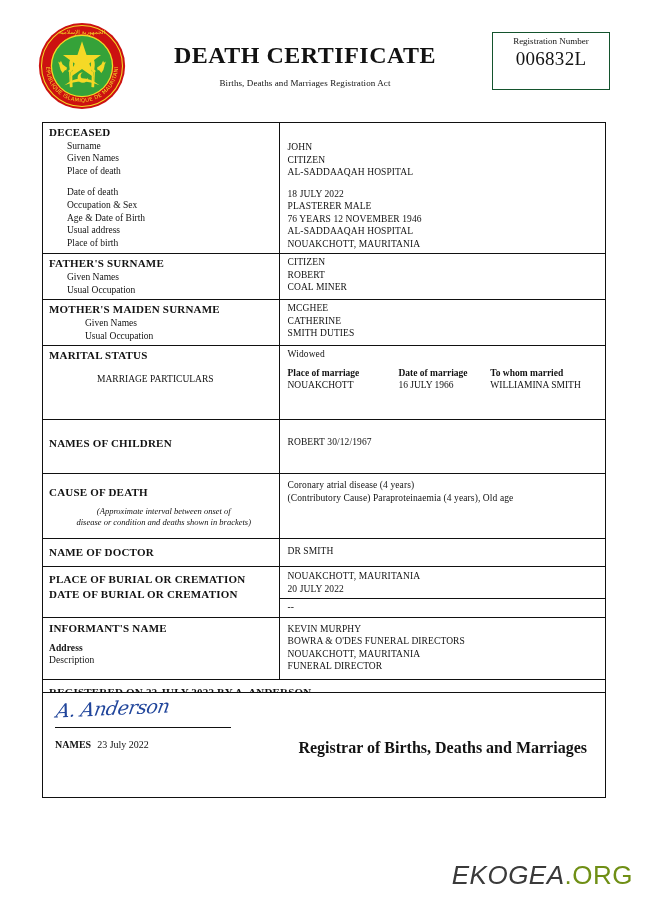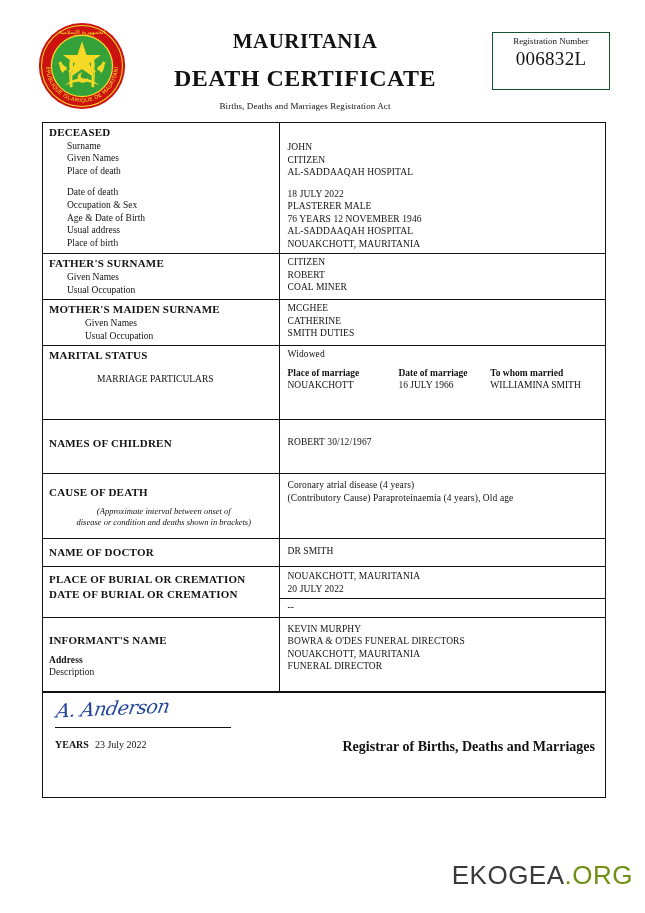--- a/index.html
+++ b/index.html
@@ -199,36 +199,36 @@
     padding: 2px 14px 0 12px;
     font-size: 10px;
     font-weight: bold;
   }
   .date-row .dval {
     font-weight: normal;
     margin-left: 6px;
   }
   .registrar-title {
     position: absolute;
-    right: 10px;
+    right: 18px;
     top: 2px;
-    font-size: 14px;
+    font-size: 16px;
     font-weight: bold;
   }
 
   
   .footer-brand {
     position: absolute;
     right: 12px;
     bottom: 22px;
     font-family: "Liberation Sans", "DejaVu Sans", sans-serif;
     font-size: 26px;
     letter-spacing: 0.5px;
   }
-  .brand-main { color: #3a3a3a; }
+  .brand-main { color: #3a3a3a; font-style: italic; }
   .brand-tld { color: #6f8f15; }
 </style>
 </head>
 <body>
 
 <div class="header">
 
   <div class="seal">
     <svg viewBox="0 0 100 100" width="88" height="88">
       <circle cx="50" cy="50" r="49" fill="#cc1111"></circle>
@@ -246,21 +246,20 @@
       <defs>
         <path id="arcBottom" d="M9 50 a41 41 0 0 0 82 0"></path>
       </defs>
       <text font-family="DejaVu Sans, sans-serif" font-size="6" fill="#f5d926" letter-spacing="0.4">
         <textPath href="#arcBottom" startOffset="50%" text-anchor="middle">RÉPUBLIQUE ISLAMIQUE DE MAURITANIE</textPath>
       </text>
     </svg>
   </div>
 
   <div class="title-block">
-    <div class="title-country">MAURITANIA</div>
     <div class="title-doc">DEATH CERTIFICATE</div>
     <div class="title-act">Births, Deaths and Marriages Registration Act</div>
   </div>
 
   <div class="reg-box">
     <div class="reg-label">Registration Number</div>
     <div class="reg-value">006832L</div>
   </div>
 </div>
 
@@ -387,21 +386,21 @@
         <div class="val">NOUAKCHOTT, MAURITANIA</div>
         <div class="val">20 JULY 2022</div>
       </div>
       <div class="burial-sub">
         <div class="val">--</div>
       </div>
     </td>
   </tr>
 
   <tr class="sec-divider">
-    <td class="label-cell" style="padding-top:15px;padding-bottom:12px;">
+    <td class="label-cell" style="padding-top:3px;padding-bottom:12px;">
       <div class="hd">INFORMANT'S NAME</div>
       <div class="val" style="margin-top:6px;font-weight:bold;">Address</div>
       <div class="val">Description</div>
     </td>
     <td class="value-cell" style="padding-top:5px;">
       <div class="val">KEVIN MURPHY</div>
       <div class="val">BOWRA &amp; O'DES FUNERAL DIRECTORS</div>
       <div class="val">NOUAKCHOTT, MAURITANIA</div>
       <div class="val">FUNERAL DIRECTOR</div>
     </td>
@@ -415,20 +414,20 @@
 </tbody>
     </table>
 </div>
 
 <div class="certify-box">
   <div class="sig-area">
     <div class="signature">A. Anderson</div>
     <div class="sig-rule"></div>
   </div>
   <div class="date-row">
-    <span>YEARS</span><span class="dval">23 July 2022</span>
+    <span>NAMES</span><span class="dval">23 July 2022</span>
     <span class="registrar-title">Registrar of Births, Deaths and Marriages</span>
   </div>
 </div>
 
 <div class="footer-brand">
   <span class="brand-main">EKOGEA</span><span class="brand-tld">.ORG</span>
 </div>
 
 </body></html>

